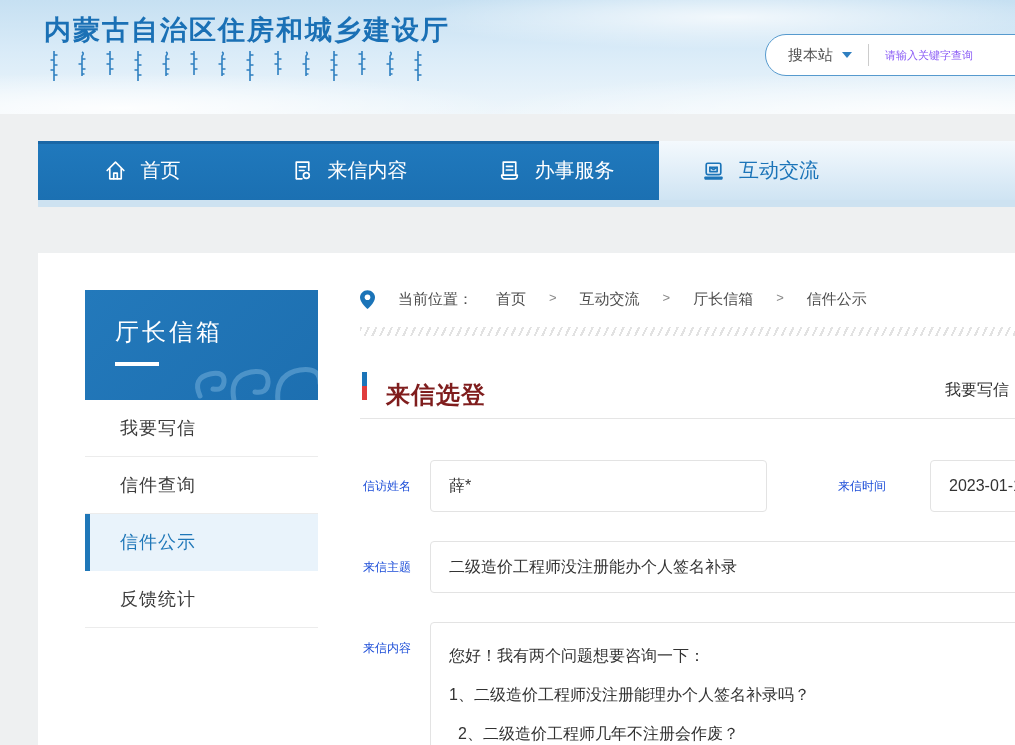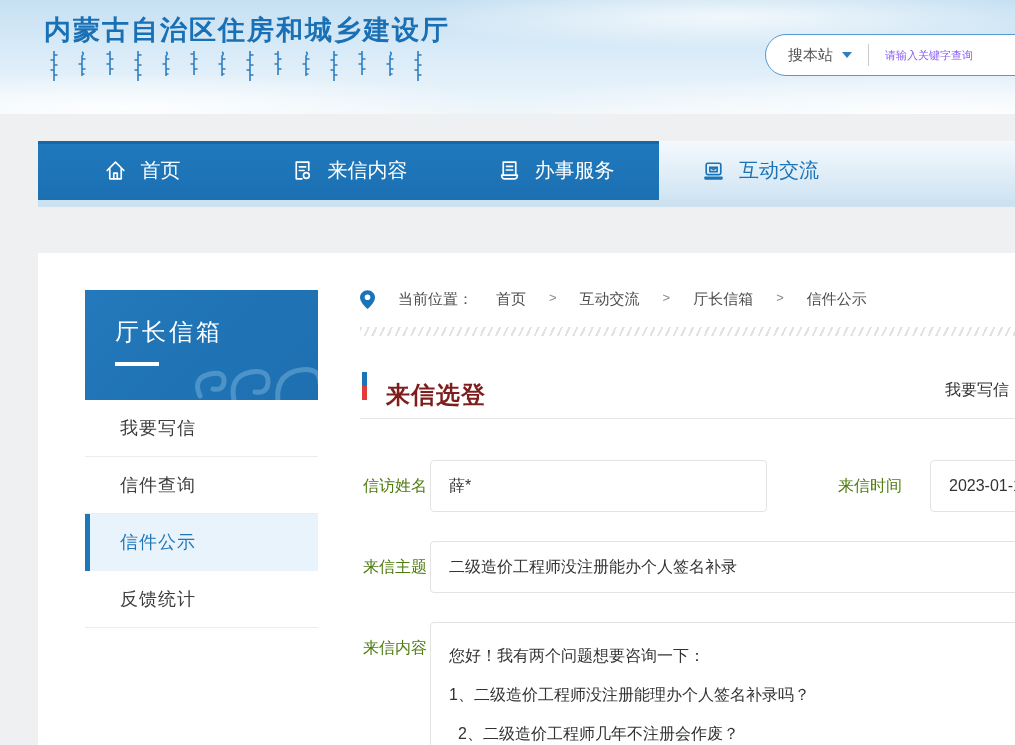--- a/index.html
+++ b/index.html
@@ -91,21 +91,21 @@
   }
 
   .title-row { position:relative; margin-top:21px; height:62px; border-bottom:1px solid #e5e5e5; }
   .title-bar { position:absolute; left:2px; top:15px; width:5px; height:28px; }
   .title-bar .half-blue { height:14px; background:#1b74b8; }
   .title-bar .half-red  { height:14px; background:#e03c3c; }
   .section-title { position:absolute; left:26px; top:22px; font-size:24px; font-weight:bold; color:#7f1d1d; letter-spacing:1px; }
   .write-link { position:absolute; left:585px; top:23px; font-size:16px; color:#333; white-space:nowrap; cursor:pointer; }
 
   
-  .f-label { position:absolute; height:52px; display:flex; align-items:center; font-size:16px; color:#4d7c0f; white-space:nowrap; }
+  .f-label { position:absolute; height:52px; display:flex; align-items:center; font-size:12px; color:#1d4ed8; white-space:nowrap; }
   .f-box {
     position:absolute; height:52px; border:1px solid #e3e3e3; border-radius:4px; background:#fff;
     display:flex; align-items:center; padding-left:18px; font-size:16px; color:#333; white-space:nowrap; cursor:text;
   }
   .lbl-name    { left:3px;   top:170px; }
   .box-name    { left:70px;  top:170px; width:337px; }
   .lbl-time    { left:478px; top:170px; }
   .box-time    { left:570px; top:170px; width:230px; }
   .lbl-subject { left:3px;   top:251px; }
   .box-subject { left:70px;  top:251px; width:612px; }

